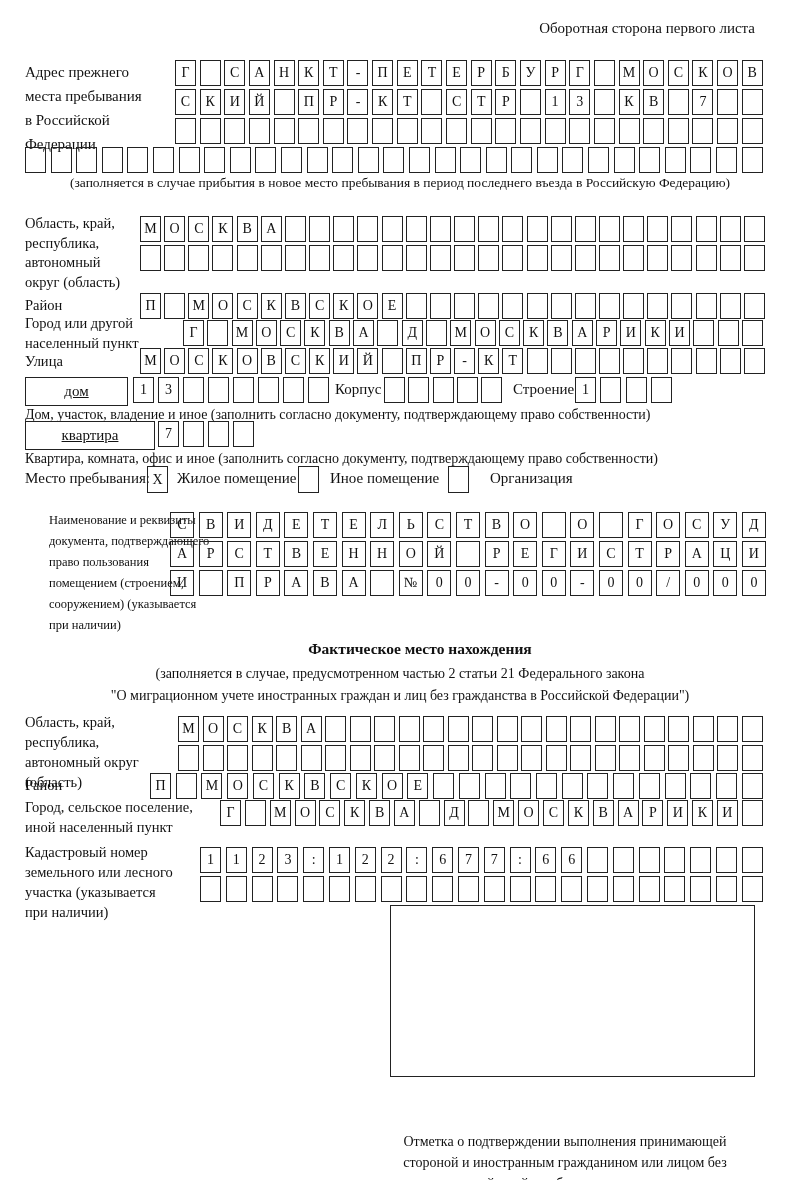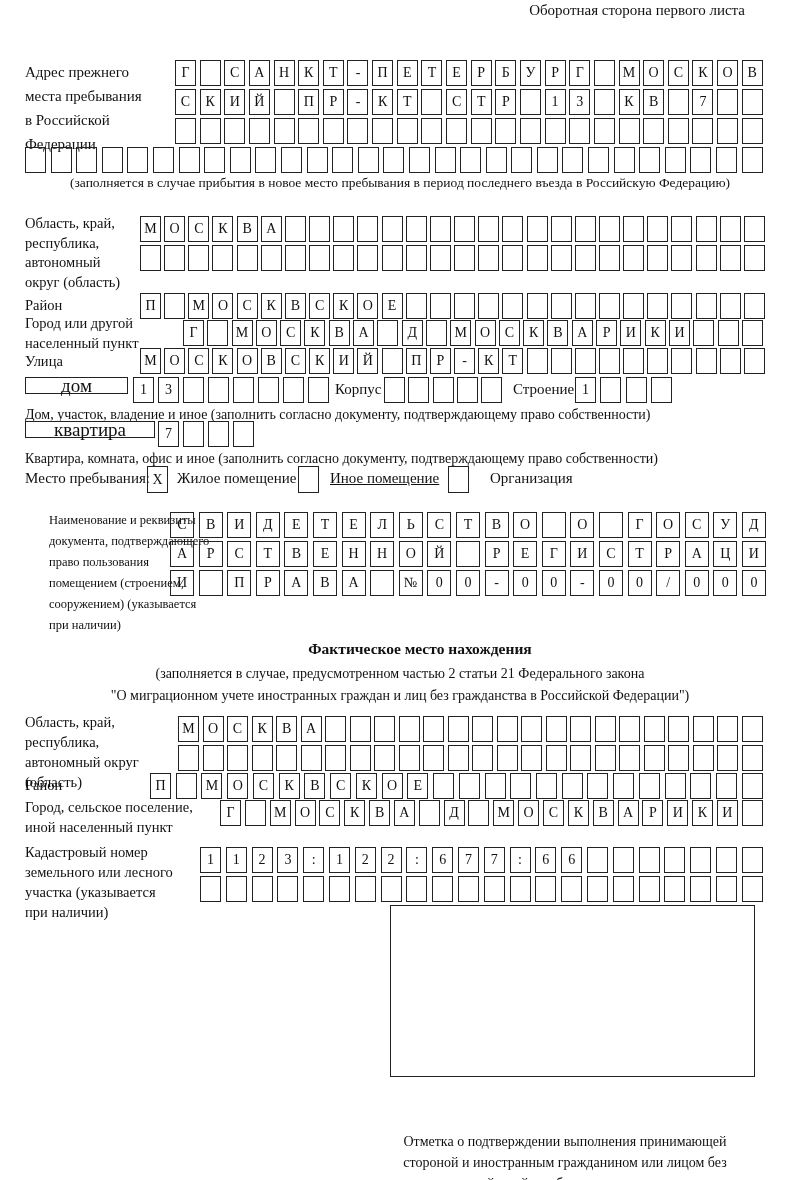--- a/index.html
+++ b/index.html
@@ -17,37 +17,37 @@
     display:flex;align-items:center;justify-content:center;
     font-size:14px;line-height:1;flex:0 0 auto;
   }
   .wide .cell{width:24px;}
   .note{position:absolute;font-size:13.5px;}
   .note14{position:absolute;font-size:14px;}
   .center{left:0;width:800px;text-align:center;}
   .heading{position:absolute;left:0;width:800px;text-align:center;font-weight:bold;font-size:16px;}
   .heading2{position:absolute;left:0;width:800px;text-align:center;font-weight:bold;font-size:15.5px;margin-left:20px;}
   .fieldbox{
-    position:absolute;height:17px;border:1.6px solid #222;box-sizing:border-box;
-    display:flex;align-items:center;justify-content:center;font-size:19px;
+    position:absolute;height:29px;border:1.6px solid #222;box-sizing:border-box;
+    display:flex;align-items:center;justify-content:center;font-size:15px;text-decoration:underline;
   }
   .chk{
     position:absolute;width:21px;height:27px;border:1.6px solid #222;box-sizing:border-box;
     display:flex;align-items:center;justify-content:center;font-size:14px;
   }
   .opt{position:absolute;font-size:15px;}
   .stamp{position:absolute;border:1.8px solid #222;box-sizing:border-box;background:#fff;}
   .caption{position:absolute;font-size:14px;line-height:21px;text-align:center;white-space:pre-line;}
 </style>
 </head>
 <body>
 
 <div class="page">
 
-  <div class="corner" style="left:0;top:2px;width:745px;">Оборотная сторона первого листа</div>
+  <div class="corner" style="left:0;top:20px;width:745px;padding-left:10px;">Оборотная сторона первого листа</div>
 
   <div class="lbl lbl-lg" style="left:25px;top:60px;">Адрес прежнего
 места пребывания
 в Российской
 Федерации</div>
   <div class="cells" style="left:175px;top:60px;width:588px;">
       <div class="cell">Г</div>
       <div class="cell"></div>
       <div class="cell">С</div>
       <div class="cell">А</div>
@@ -342,21 +342,21 @@
       <div class="cell"></div>
       <div class="cell"></div>
       <div class="cell"></div>
     </div>
   <div class="note14" style="left:25px;top:451px;">Квартира, комната, офис и иное (заполнить согласно документу, подтверждающему право собственности)</div>
 
   <div class="opt" style="left:25px;top:470px;">Место пребывания:</div>
   <div class="chk" style="left:147px;top:466px;">X</div>
   <div class="opt" style="left:177px;top:470px;">Жилое помещение</div>
   <div class="chk" style="left:298px;top:466px;"></div>
-  <div class="opt" style="left:330px;top:470px;text-decoration:underline;">Иное помещение</div>
+  <div class="opt" style="left:330px;top:470px;">Иное помещение</div>
   <div class="chk" style="left:448px;top:466px;"></div>
   <div class="opt" style="left:490px;top:470px;">Организация</div>
 
   <div class="lbl lbl-sm" style="left:25px;top:510px;">Наименование и реквизиты
 документа, подтверждающего
 право пользования
 помещением (строением,
 сооружением) (указывается
 при наличии)</div>
   <div class="cells wide" style="left:170px;top:512px;width:596px;">

